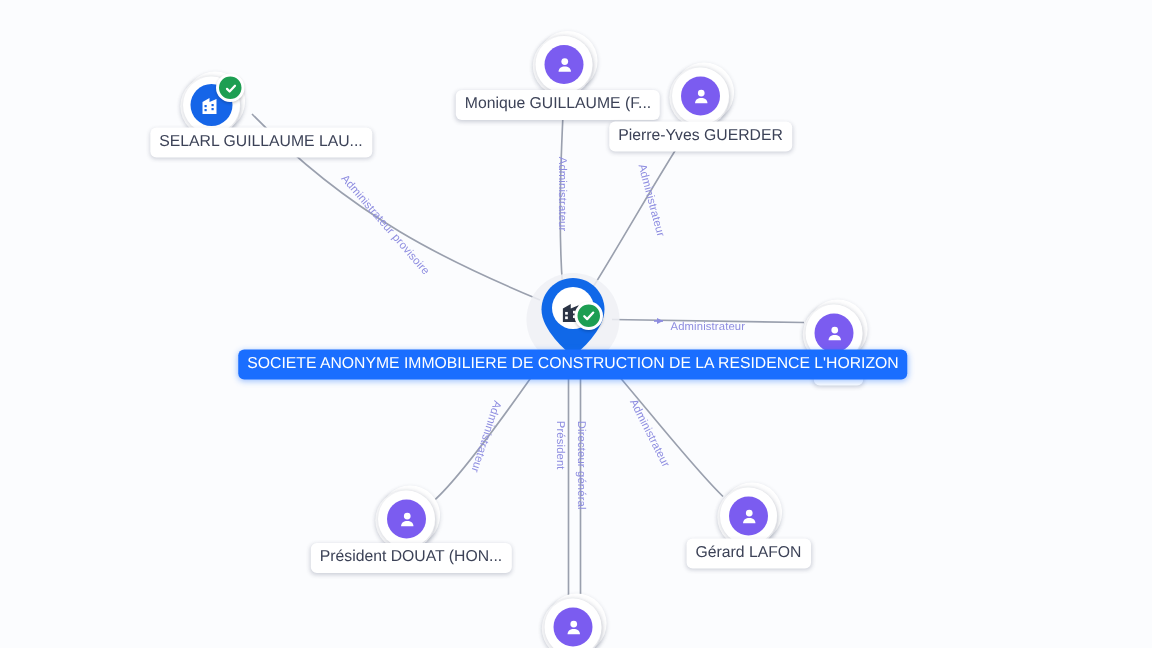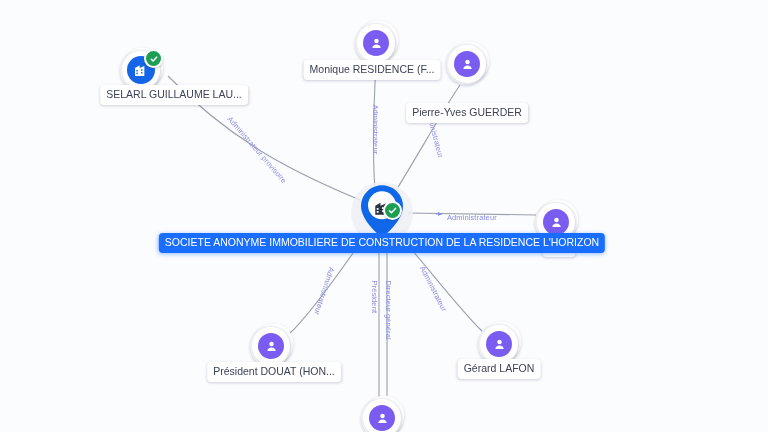--- a/index.html
+++ b/index.html
@@ -150,34 +150,34 @@
       <div class="stack s3"></div>
       <div class="person-circle">
         <div class="person-inner">
           <svg width="15" height="15" viewBox="0 0 24 24">
             <circle cx="12" cy="8" r="3.6" fill="#ffffff"></circle>
             <path d="M5.4 19 c0-3.7 3-5.6 6.6-5.6 s6.6 1.9 6.6 5.6 z" fill="#ffffff"></path>
           </svg>
         </div>
       </div>
     </div>
-    <div class="label" style="left: 372px; top: 60px;">Monique RESIDENCE (F...</div>
+    <div class="label" style="left: 372px; top: 60px;">Monique GUILLAUME (F...</div>
     <div class="node" style="left: 467px; top: 64px; width: 46px; height: 46px;">
       <div class="stack s2"></div>
       <div class="stack s3"></div>
       <div class="person-circle">
         <div class="person-inner">
           <svg width="15" height="15" viewBox="0 0 24 24">
             <circle cx="12" cy="8" r="3.6" fill="#ffffff"></circle>
             <path d="M5.4 19 c0-3.7 3-5.6 6.6-5.6 s6.6 1.9 6.6 5.6 z" fill="#ffffff"></path>
           </svg>
         </div>
       </div>
     </div>
-    <div class="label" style="left: 467px; top: 81px; margin-top: 22px;">Pierre-Yves GUERDER</div>
+    <div class="label" style="left: 467px; top: 81px;">Pierre-Yves GUERDER</div>
     <div class="node" style="left: 556px; top: 222px; width: 46px; height: 46px;">
       <div class="stack s2"></div>
       <div class="stack s3"></div>
       <div class="person-circle">
         <div class="person-inner">
           <svg width="15" height="15" viewBox="0 0 24 24">
             <circle cx="12" cy="8" r="3.6" fill="#ffffff"></circle>
             <path d="M5.4 19 c0-3.7 3-5.6 6.6-5.6 s6.6 1.9 6.6 5.6 z" fill="#ffffff"></path>
           </svg>
         </div>

